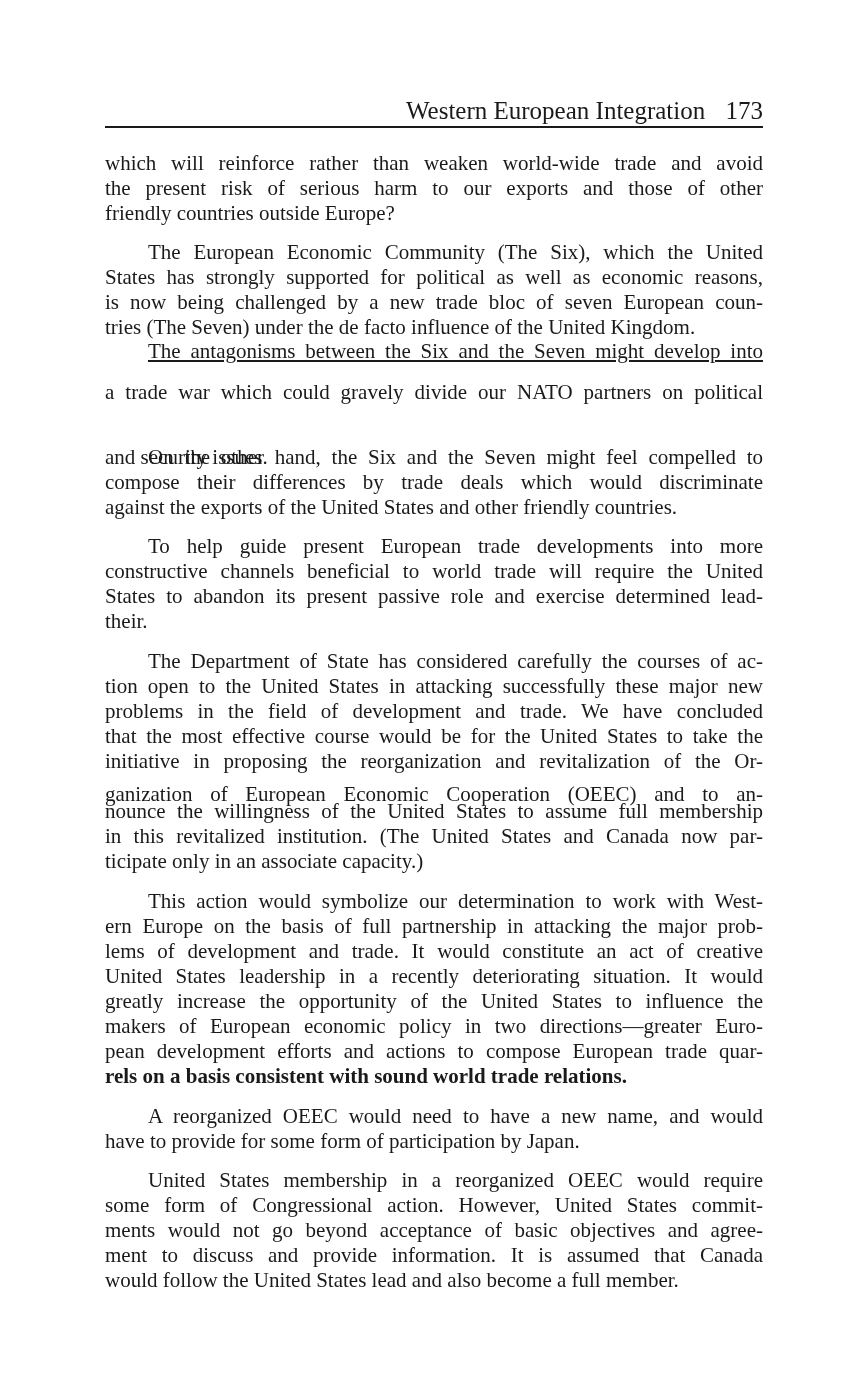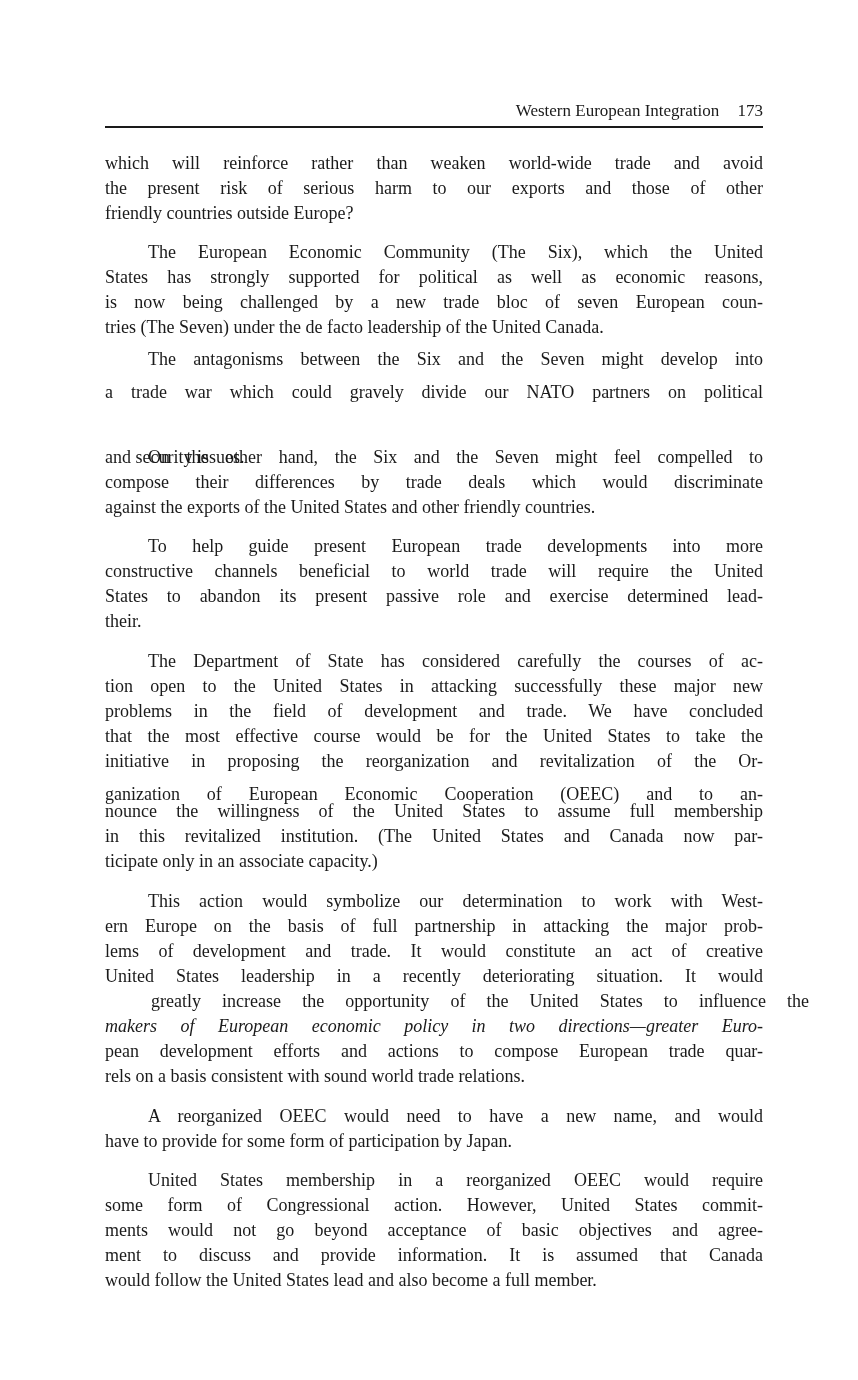--- a/index.html
+++ b/index.html
@@ -18,41 +18,41 @@
     .page {
       position: absolute;
       left: 105px;
       top: 0;
       width: 658px;
     }
     .running-head {
       position: absolute;
       top: 97px;
       right: 0;
-      font-size: 17px;
+      font-size: 25px;
       line-height: 28px;
       white-space: nowrap;
       color: #1a1a1a;
     }
     .running-head .title {
       margin-right: 14px;
     }
     .head-rule {
       position: absolute;
       top: 126px;
       left: 0;
       width: 658px;
       height: 2px;
       background: #1a1a1a;
     }
     .line {
       position: absolute;
       left: 0;
       width: 658px;
-      font-size: 18px;
+      font-size: 21px;
       line-height: 25px;
       height: 25px;
       white-space: nowrap;
       text-align: justify;
       text-align-last: justify;
     }
     .line.indent {
       left: 43px;
       width: 615px;
     }
@@ -73,24 +73,24 @@
   <div id="body-text">
       <div>
         <div class="line" style="top: 151px;">which will reinforce rather than weaken world-wide trade and avoid</div>
         <div class="line" style="top: 176px;">the present risk of serious harm to our exports and those of other</div>
         <div class="line last" style="top: 201px;">friendly countries outside Europe?</div>
       </div>
       <div>
         <div class="line indent" style="top: 240px;">The European Economic Community (The Six), which the United</div>
         <div class="line" style="top: 265px;">States has strongly supported for political as well as economic reasons,</div>
         <div class="line" style="top: 290px;">is now being challenged by a new trade bloc of seven European coun-</div>
-        <div class="line last" style="top: 315px;">tries (The Seven) under the de facto leadership of the United Canada.</div>
+        <div class="line last" style="top: 315px;">tries (The Seven) under the de facto influence of the United Kingdom.</div>
       </div>
       <div>
-        <div class="line indent" style="top: 347px;">The antagonisms between the Six and the Seven might develop into</div>
+        <div class="line indent" style="top: 339px; text-decoration: underline;">The antagonisms between the Six and the Seven might develop into</div>
         <div class="line" style="top: 380px;">a trade war which could gravely divide our NATO partners on political</div>
         <div class="line last" style="top: 405px; margin-top: 40px;">and security issues.</div>
       </div>
       <div>
         <div class="line indent" style="top: 445px;">On the other hand, the Six and the Seven might feel compelled to</div>
         <div class="line" style="top: 470px;">compose their differences by trade deals which would discriminate</div>
         <div class="line last" style="top: 495px;">against the exports of the United States and other friendly countries.</div>
       </div>
       <div>
         <div class="line indent" style="top: 534px;">To help guide present European trade developments into more</div>
@@ -107,24 +107,24 @@
         <div class="line" style="top: 774px; margin-top: 8px;">ganization of European Economic Cooperation (OEEC) and to an-</div>
         <div class="line" style="top: 799px;">nounce the willingness of the United States to assume full membership</div>
         <div class="line" style="top: 824px;">in this revitalized institution. (The United States and Canada now par-</div>
         <div class="line last" style="top: 849px;">ticipate only in an associate capacity.)</div>
       </div>
       <div>
         <div class="line indent" style="top: 889px;">This action would symbolize our determination to work with West-</div>
         <div class="line" style="top: 914px;">ern Europe on the basis of full partnership in attacking the major prob-</div>
         <div class="line" style="top: 939px;">lems of development and trade. It would constitute an act of creative</div>
         <div class="line" style="top: 964px;">United States leadership in a recently deteriorating situation. It would</div>
-        <div class="line" style="top: 989px; margin-left: 46px;">greatly increase the opportunity of the United States to influence the</div>
-        <div class="line" style="top: 1014px; font-style: italic;">makers of European economic policy in two directions—greater Euro-</div>
+        <div class="line" style="top: 989px;">greatly increase the opportunity of the United States to influence the</div>
+        <div class="line" style="top: 1014px;">makers of European economic policy in two directions—greater Euro-</div>
         <div class="line" style="top: 1039px;">pean development efforts and actions to compose European trade quar-</div>
-        <div class="line last" style="top: 1064px;">rels on a basis consistent with sound world trade relations.</div>
+        <div class="line last" style="top: 1064px; font-weight: bold;">rels on a basis consistent with sound world trade relations.</div>
       </div>
       <div>
         <div class="line indent" style="top: 1104px;">A reorganized OEEC would need to have a new name, and would</div>
         <div class="line last" style="top: 1129px;">have to provide for some form of participation by Japan.</div>
       </div>
       <div>
         <div class="line indent" style="top: 1168px;">United States membership in a reorganized OEEC would require</div>
         <div class="line" style="top: 1193px;">some form of Congressional action. However, United States commit-</div>
         <div class="line" style="top: 1218px;">ments would not go beyond acceptance of basic objectives and agree-</div>
         <div class="line" style="top: 1243px;">ment to discuss and provide information. It is assumed that Canada</div>

